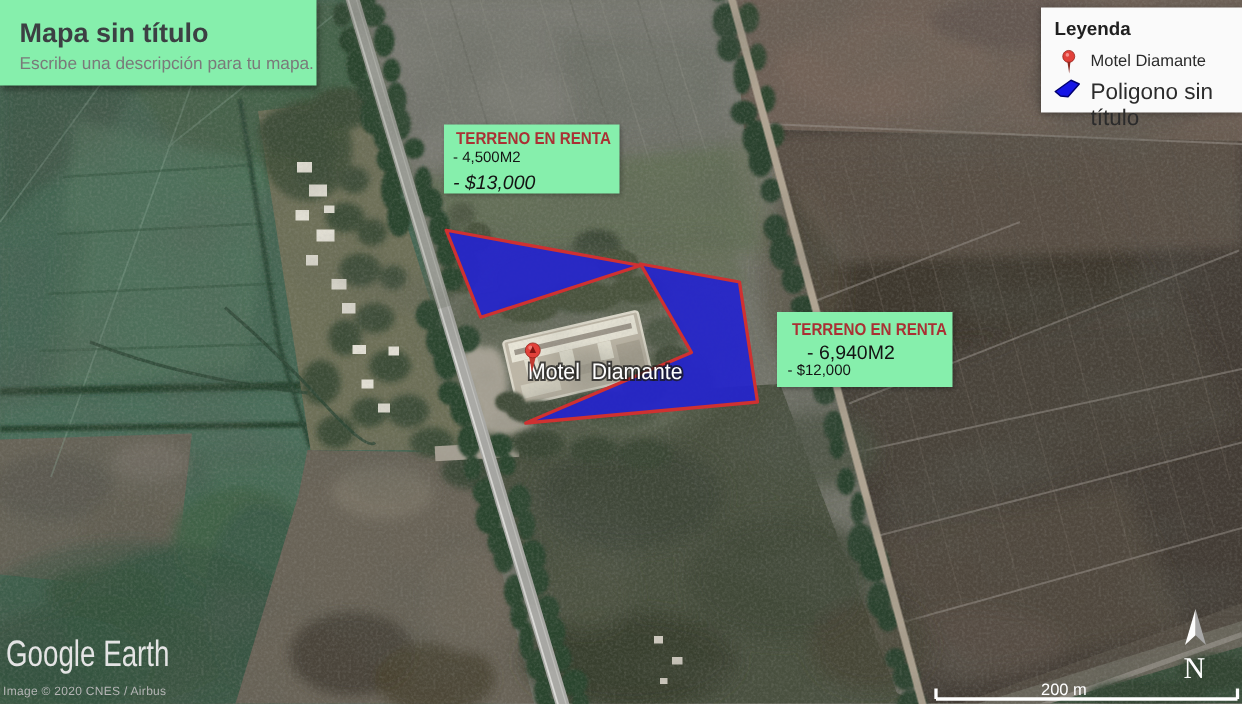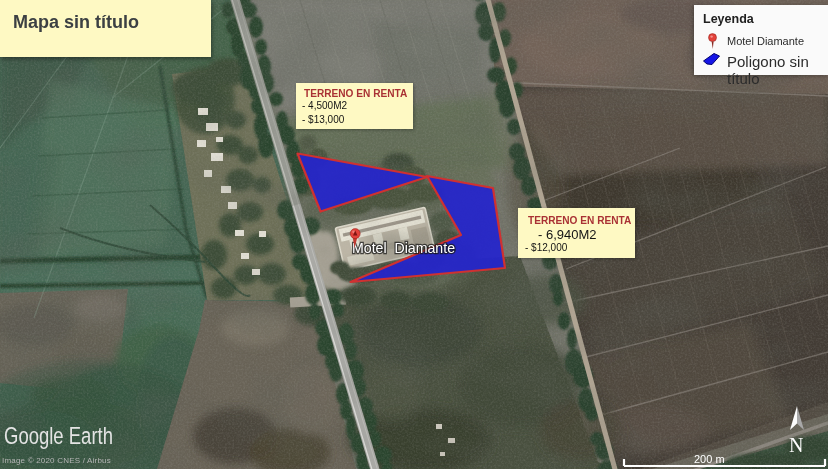--- a/index.html
+++ b/index.html
@@ -1,18 +1,18 @@
 <!DOCTYPE html>
 <html><head>
 <meta charset="utf-8">
 <style>
   html,body{margin:0;padding:0;background:#000;}
   #map{position:relative;width:828px;height:469px;overflow:hidden;font-family:"Liberation Sans",sans-serif;}
   #map svg.base{position:absolute;left:0;top:0;filter:blur(0.45px);}
-  .box{position:absolute;background:#fef9c3;}
+  .box{position:absolute;background:#86efac;}
 </style>
 </head>
 <body>
 
 <div id="map">
 
 <svg class="base" width="828" height="469" viewBox="0 0 828 469">
   <defs>
     <filter id="grain" x="0" y="0" width="828" height="469" filterUnits="userSpaceOnUse">
       <feTurbulence type="fractalNoise" baseFrequency="0.55" numOctaves="2" seed="7" result="n"></feTurbulence>
@@ -429,20 +429,21 @@
   <path d="M4.6 12.8 L6.6 24.3 L9.4 13.0 Z" fill="#c03a30"></path>
   <circle cx="7.2" cy="9.6" r="5.0" fill="#e2413a" stroke="#8d1f17" stroke-width="0.5"></circle>
   <circle cx="5.6" cy="7.8" r="1.4" fill="#ef8d86" opacity="0.8"></circle>
   <path d="M7.2 6.6 L9.4 11.4 L5.0 11.4 Z" fill="#801512"></path>
 </svg>
 
 <div class="box" style="left:0;top:0;width:211px;height:57px;box-shadow:1px 2px 4px rgba(0,0,0,0.4);">
 
   <div style="position:absolute;left:13px;top:12px;font-size:18px;font-weight:bold;color:#3c4043;">Mapa sin título</div>
 
+  <div style="position:absolute;left:13px;top:37px;font-size:11.5px;color:#7a7a7a;">Escribe una descripción para tu mapa.</div>
 </div>
 
 <div class="box" style="left:694px;top:5px;width:134px;height:70px;background:#fafafa;box-shadow:-1px 1px 4px rgba(0,0,0,0.3);">
 
   <div style="position:absolute;left:9px;top:7px;font-size:12.5px;font-weight:bold;color:#202020;">Leyenda</div>
 
   <svg style="position:absolute;left:13px;top:28px;" width="11" height="17" viewBox="0 0 11 17">
     <circle cx="5.5" cy="4.6" r="4" fill="#e2413a" stroke="#8d1f17" stroke-width="0.5"></circle>
     <circle cx="4.6" cy="3.6" r="1.2" fill="#f4928d"></circle>
     <path d="M4.6 8.2 L5.8 16 L6.6 8.4 Z" fill="#8a2820"></path>
@@ -453,21 +454,21 @@
   <svg style="position:absolute;left:8px;top:47px;" width="20" height="14" viewBox="0 0 20 14">
     <polygon points="5,12 1.5,9 12,1.5 17.5,4 10,12.5" fill="#1515e6" stroke="#000070" stroke-width="1" stroke-linejoin="round"></polygon>
   </svg>
 
   <div style="position:absolute;left:33px;top:48px;font-size:15px;color:#2b2b2b;">Poligono sin título</div>
 </div>
 
 <div class="box" style="left:296px;top:83px;width:117px;height:46px;box-shadow:1px 1px 3px rgba(0,0,0,0.3);">
   <div style="position:absolute;left:8px;top:4px;font-size:11.5px;font-weight:bold;color:#a93134;transform:scaleX(0.88);transform-origin:left;white-space:nowrap;">TERRENO EN RENTA</div>
   <div style="position:absolute;left:6px;top:17px;font-size:10px;color:#131313;">- 4,500M2</div>
-  <div style="position:absolute;left:6px;top:31px;font-size:10px;color:#131313;">- $13,000</div>
+  <div style="position:absolute;left:6px;top:31px;font-size:13px;color:#131313;font-style:italic;">- $13,000</div>
 </div>
 
 <div class="box" style="left:518px;top:208px;width:117px;height:50px;box-shadow:1px 1px 3px rgba(0,0,0,0.3);">
   <div style="position:absolute;left:10px;top:6px;font-size:11.5px;font-weight:bold;color:#a93134;transform:scaleX(0.88);transform-origin:left;white-space:nowrap;">TERRENO EN RENTA</div>
   <div style="position:absolute;left:20px;top:19px;font-size:13px;color:#131313;">- 6,940M2</div>
   <div style="position:absolute;left:7px;top:34px;font-size:10px;color:#131313;">- $12,000</div>
 </div>
 
 <svg style="position:absolute;left:3px;top:418px;" width="120" height="34" viewBox="0 0 120 34">
   <text x="1" y="26" font-family="Liberation Sans, sans-serif" font-size="24.5" fill="#e4e4e4" textLength="109" lengthAdjust="spacingAndGlyphs">Google Earth</text>

